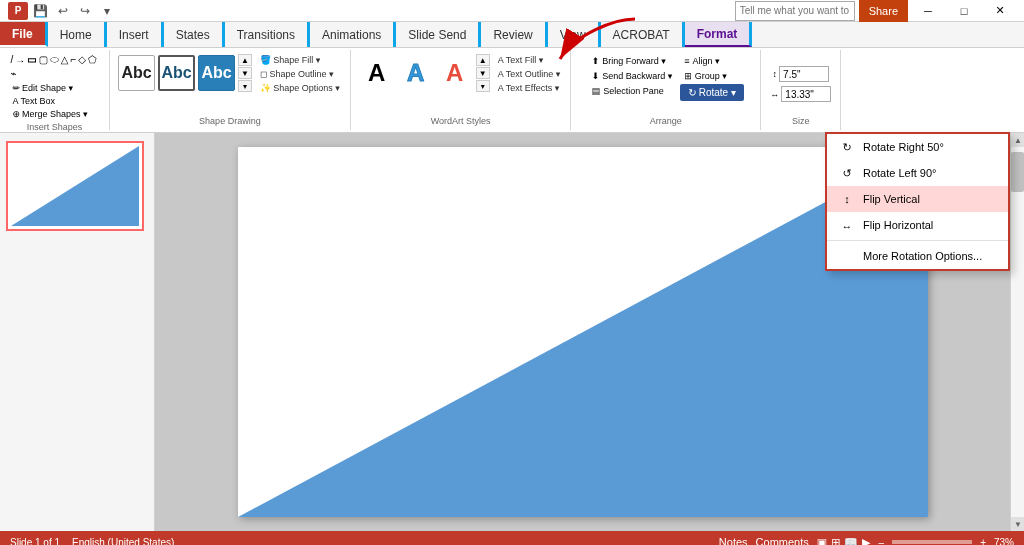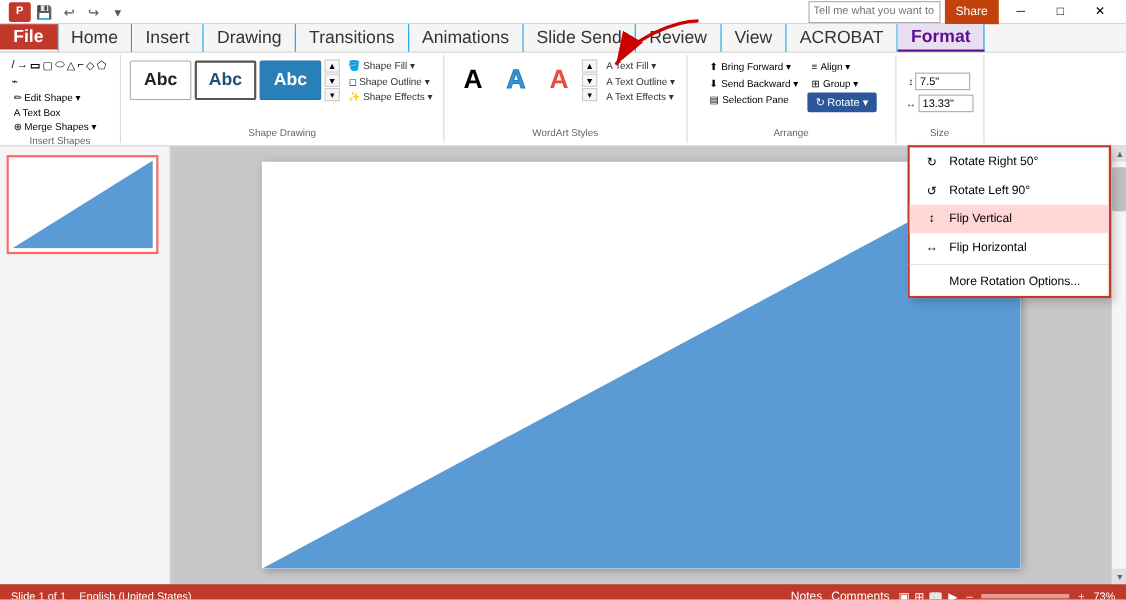--- a/index.html
+++ b/index.html
@@ -12,27 +12,27 @@
       display: flex;
       align-items: center;
       justify-content: space-between;
       padding: 0 8px;
       border-bottom: 1px solid #d0d0d0;
     }
     .title-bar-left { display: flex; align-items: center; gap: 6px; }
     .title-bar-center { flex: 1; text-align: center; font-size: 11px; color: #333; }
     .win-btn { width: 32px; height: 22px; border: none; background: none; cursor: pointer; font-size: 11px; display: flex; align-items: center; justify-content: center; }
     .ribbon-tabs { display: flex; height: 26px; background: #f5f5f5; border-bottom: 1px solid #d0d0d0; }
-    .tab { padding: 0 12px; font-size: 16px; display: flex; align-items: center; cursor: pointer; border-right: 1px solid #0ea5e9; color: #333; }
+    .tab { padding: 0 12px; font-size: 12px; display: flex; align-items: center; cursor: pointer; border-right: 3px solid #0ea5e9; color: #333; }
     .tab.active { background: #ffffff; color: #c0392b; border-bottom: 2px solid #ffffff; font-weight: 600; }
     .ribbon-content { display: flex; height: 84px; padding: 2px 0; position: relative; }
     .ribbon-group { border-right: 1px solid #d8d8d8; padding: 4px 8px; display: flex; flex-direction: column; align-items: center; min-width: 60px; }
     .ribbon-group-label { font-size: 9px; color: #666; margin-top: auto; padding-top: 2px; text-align: center; }
     .ribbon-group-content { display: flex; align-items: center; gap: 3px; flex: 1; }
-    .style-sample { width: 56px; height: 36px; display: flex; align-items: center; justify-content: center; border: 1px solid #ccc; font-size: 18px; font-weight: bold; cursor: pointer; border-radius: 2px; }
+    .style-sample { width: 37px; height: 36px; display: flex; align-items: center; justify-content: center; border: 1px solid #ccc; font-size: 18px; font-weight: bold; cursor: pointer; border-radius: 2px; }
     .style-sample.s1 { color: #333; background: #fff; border: 1px solid #ccc; }
     .style-sample.s2 { color: #1a5276; background: transparent; border: 1px solid #999; }
     .style-sample.s3 { color: white; background: #2980b9; border: 1px solid #2471a3; }
     .shape-opt-btn { font-size: 9px; color: #333; background: none; border: none; cursor: pointer; display: flex; align-items: center; gap: 2px; text-align: left; white-space: nowrap; padding: 1px 2px; }
     .wordart-sample { width: 36px; height: 36px; display: flex; align-items: center; justify-content: center; font-size: 22px; font-weight: bold; cursor: pointer; }
     .wordart-sample.ws1 { color: black; }
     .wordart-sample.ws2 { color: #3498db; }
     .wordart-sample.ws3 { color: #e74c3c; }
     .arrange-btn { font-size: 9px; background: none; border: none; cursor: pointer; padding: 2px 4px; display: flex; align-items: center; gap: 3px; white-space: nowrap; }
     .rotate-btn { background: #2b579a; color: white; padding: 3px 8px; font-size: 10px; border: none; cursor: pointer; display: flex; align-items: center; gap: 2px; border-radius: 2px; }
@@ -105,21 +105,21 @@
       <button class="win-btn close">✕</button>
     </div>
   </div>
 
   <div class="ribbon-wrapper">
 
     <div class="ribbon-tabs">
       <div class="tab active" style="background:#c0392b;color:white;font-weight:600;">File</div>
       <div class="tab">Home</div>
       <div class="tab">Insert</div>
-      <div class="tab">Drawing</div>
+      <div class="tab">States</div>
       <div class="tab">Transitions</div>
       <div class="tab">Animations</div>
       <div class="tab">Slide Send</div>
       <div class="tab">Review</div>
       <div class="tab">View</div>
       <div class="tab">ACROBAT</div>
       <div class="tab" style="background:#e8e0f0;color:#5b0e91;font-weight:600;border-bottom:2px solid #5b0e91;">Format</div>
     </div>
 
     <div class="ribbon-content" style="background:#fff;">
@@ -173,21 +173,21 @@
             <button class="shape-opt-btn">
               <span>🪣</span>
               <span>Shape Fill ▾</span>
             </button>
             <button class="shape-opt-btn">
               <span>◻</span>
               <span>Shape Outline ▾</span>
             </button>
             <button class="shape-opt-btn">
               <span>✨</span>
-              <span>Shape Effects ▾</span>
+              <span>Shape Options ▾</span>
             </button>
           </div>
         </div>
         <div class="ribbon-group-label">Shape Drawing</div>
       </div>
 
       <div class="ribbon-group" style="min-width:175px;">
         <div class="ribbon-group-content" style="flex-direction:row;gap:4px;align-items:flex-start;">
           <div style="display:flex;gap:3px;align-items:center;">
             <div class="wordart-sample ws1" style="font-size:24px;font-weight:bold;">A</div>

